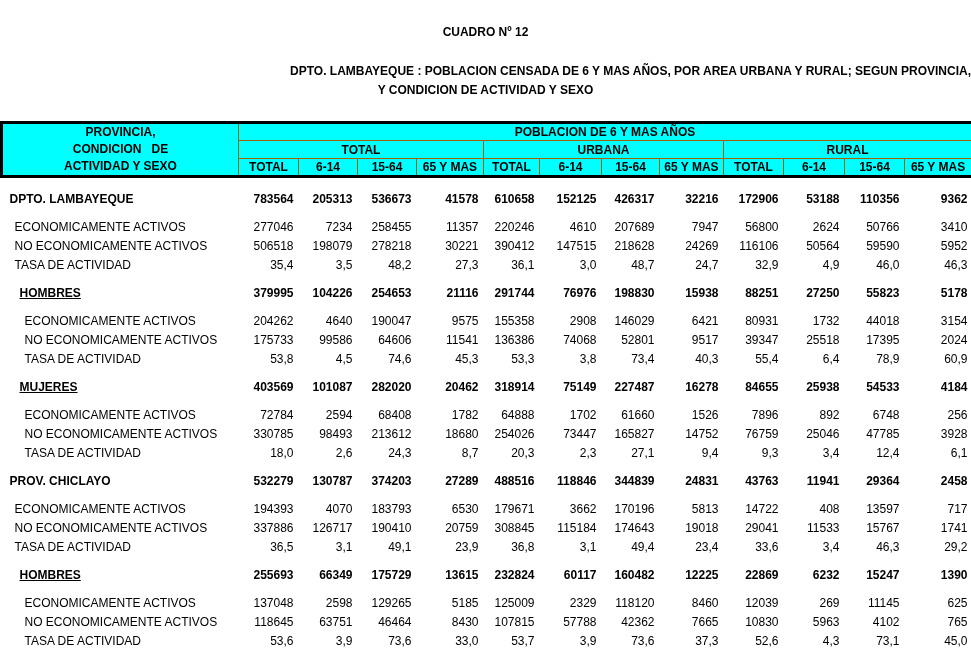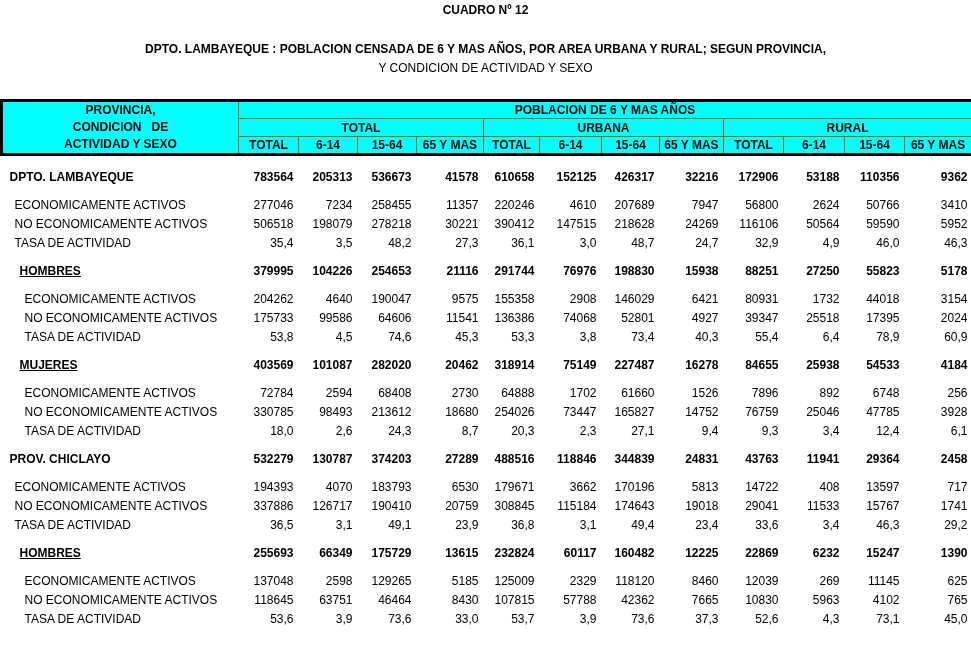--- a/index.html
+++ b/index.html
@@ -3,25 +3,25 @@
 <meta charset="utf-8">
 <style>
   * { box-sizing: border-box; }
   html, body { margin: 0; padding: 0; }
   body {
     width: 971px; height: 660px; overflow: hidden;
     background: #ffffff; color: #000000;
     font-family: "Liberation Sans", "DejaVu Sans", sans-serif;
   }
   .title {
-    padding-top: 3px; text-align: center;
+    padding-top: 25px; text-align: center;
     font-weight: bold; font-size: 12px;
   }
-  .sub1 { margin-top: 25px; text-align: center; font-weight: bold; font-size: 12px; }
-  .sub2 { margin-top: 5px;  text-align: center; font-weight: normal; font-size: 12px; }
+  .sub1 { margin-top: 25px; text-align: right; font-weight: bold; font-size: 12px; }
+  .sub2 { margin-top: 5px;  text-align: center; font-weight: bold; font-size: 12px; }
 
   table.census {
     margin-top: 24px;
     border-collapse: collapse;
     table-layout: fixed;
     width: 971px;
   }
   thead th {
     background: var(--accent, #00ffff);
     border: 1px solid #a16207;
@@ -196,21 +196,21 @@
         </tr>
         <tr class="detail">
           <td class="lbl idt3">NO ECONOMICAMENTE ACTIVOS</td>
           <td class="num">175733</td>
           <td class="num">99586</td>
           <td class="num">64606</td>
           <td class="num">11541</td>
           <td class="num">136386</td>
           <td class="num">74068</td>
           <td class="num">52801</td>
-          <td class="num">4927</td>
+          <td class="num">9517</td>
           <td class="num">39347</td>
           <td class="num">25518</td>
           <td class="num">17395</td>
           <td class="num">2024</td>
         </tr>
         <tr class="detail">
           <td class="lbl idt3">TASA DE ACTIVIDAD</td>
           <td class="num">53,8</td>
           <td class="num">4,5</td>
           <td class="num">74,6</td>
@@ -237,21 +237,21 @@
           <td class="num">84655</td>
           <td class="num">25938</td>
           <td class="num">54533</td>
           <td class="num">4184</td>
         </tr>
         <tr class="detail gap-block">
           <td class="lbl idt3">ECONOMICAMENTE ACTIVOS</td>
           <td class="num">72784</td>
           <td class="num">2594</td>
           <td class="num">68408</td>
-          <td class="num">2730</td>
+          <td class="num">1782</td>
           <td class="num">64888</td>
           <td class="num">1702</td>
           <td class="num">61660</td>
           <td class="num">1526</td>
           <td class="num">7896</td>
           <td class="num">892</td>
           <td class="num">6748</td>
           <td class="num">256</td>
         </tr>
         <tr class="detail">

